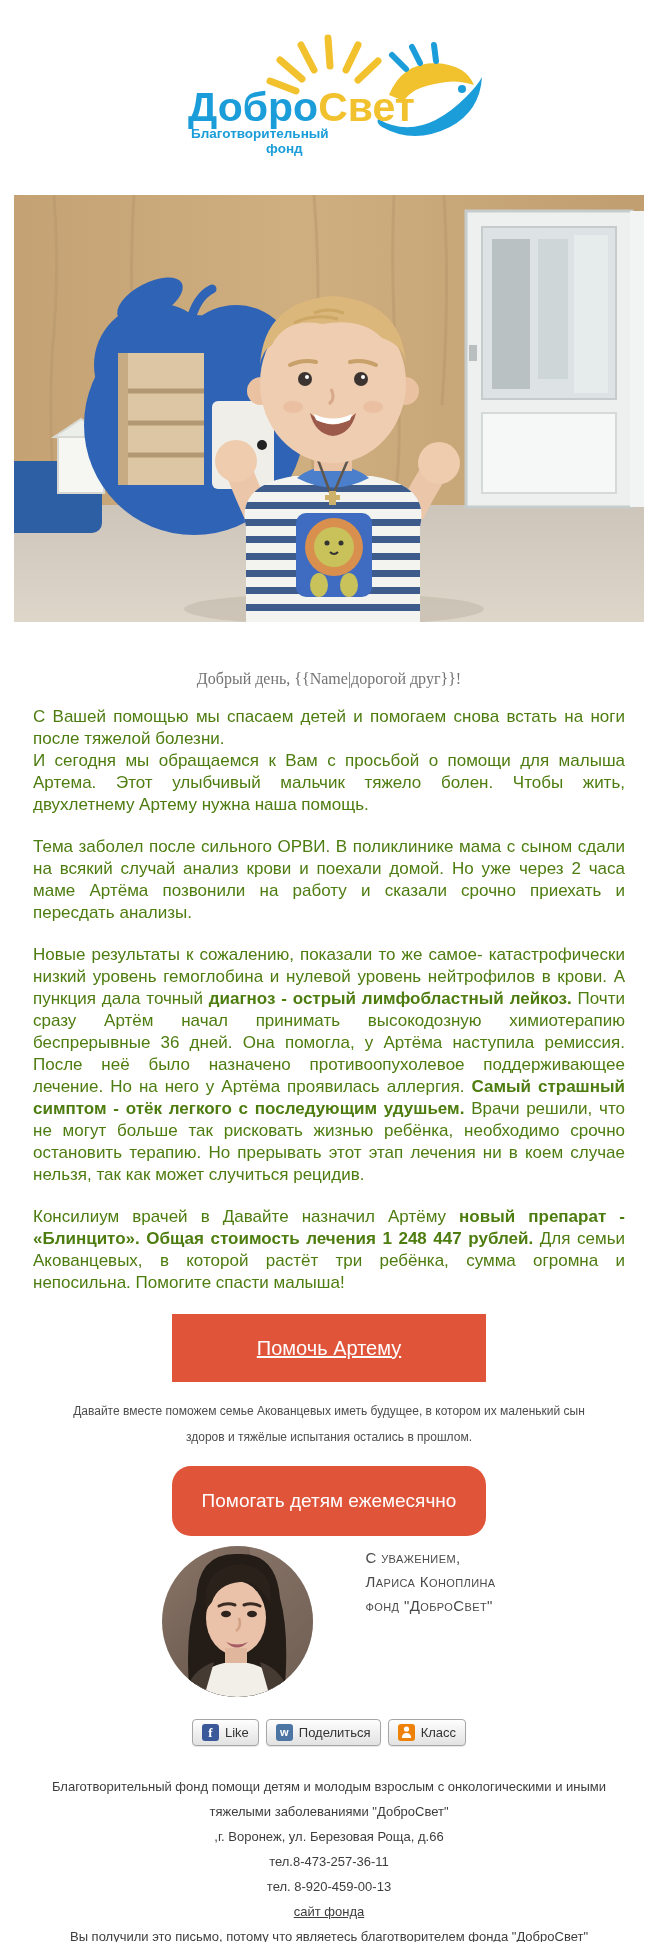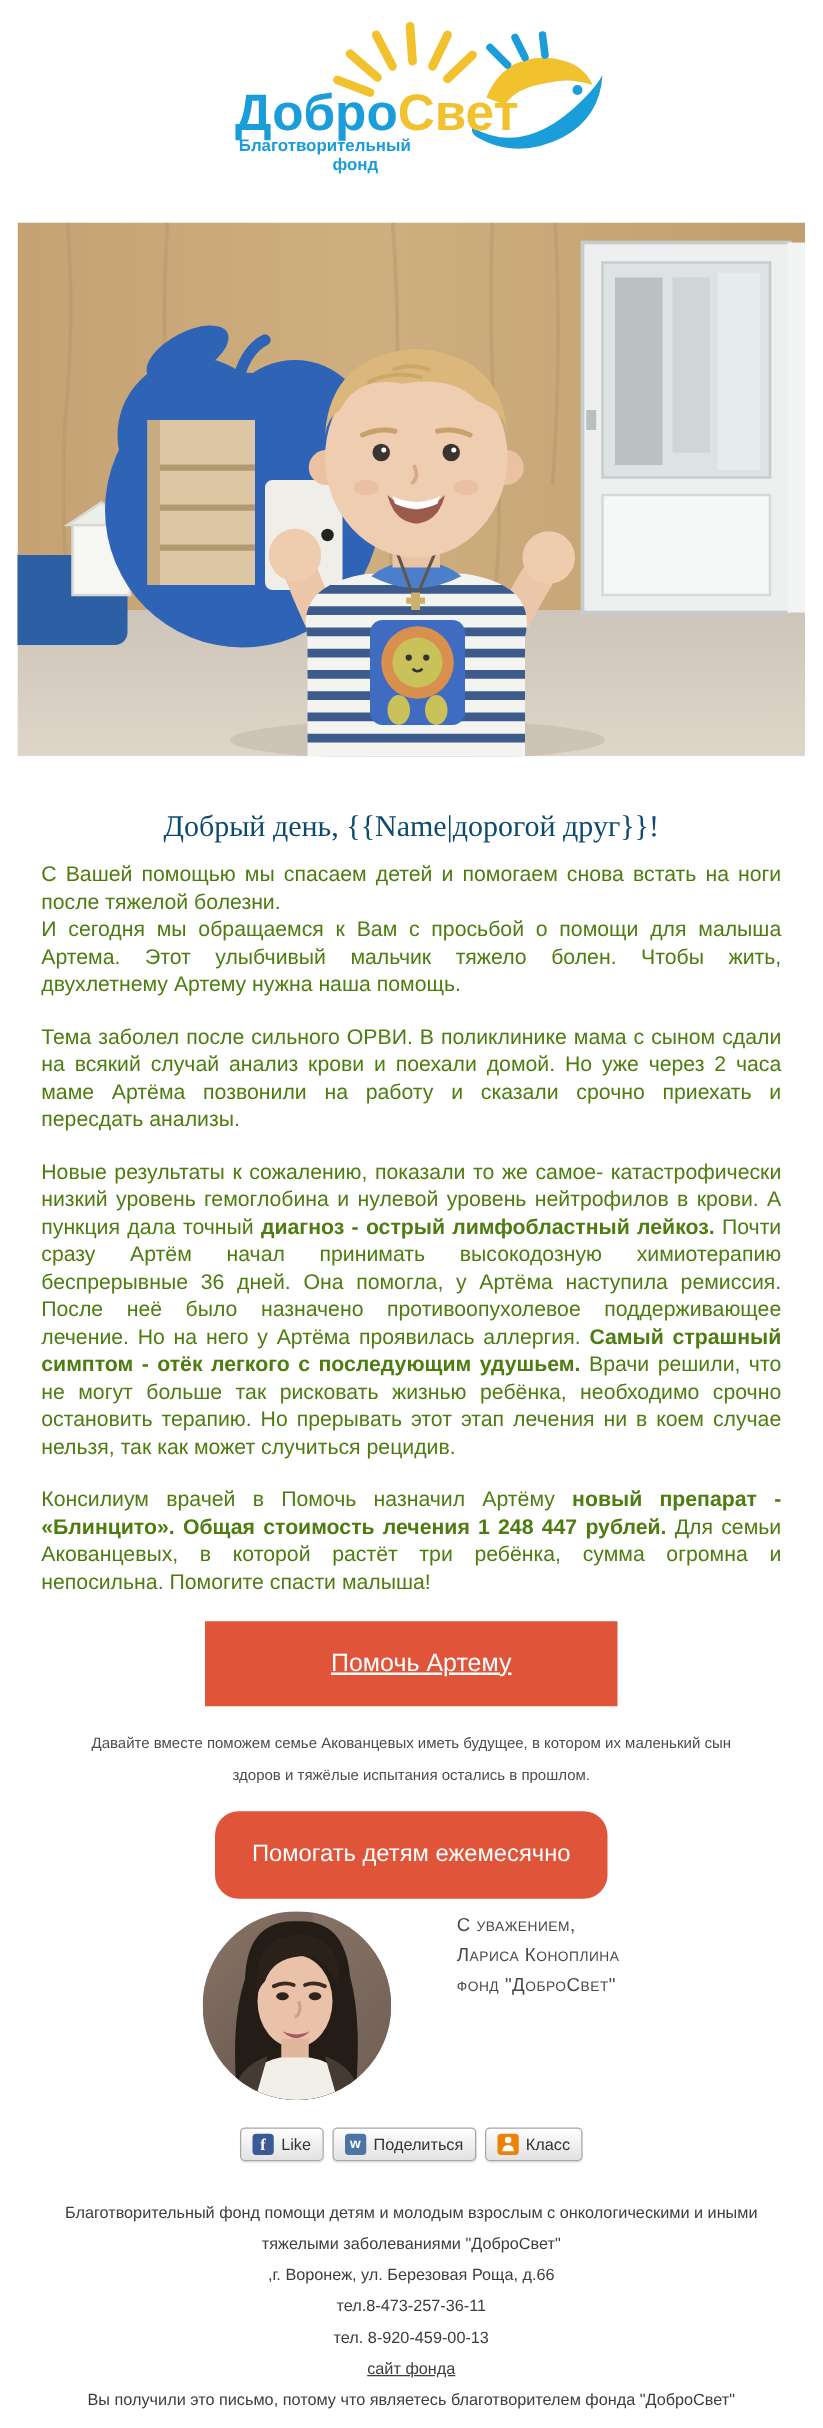--- a/index.html
+++ b/index.html
@@ -1,31 +1,31 @@
 <!DOCTYPE html>
 <html><head>
 <meta charset="utf-8">
 <style>
   html,body{margin:0;padding:0;background:#fff;}
   .page{width:658px;margin:0 auto;background:#fff;font-family:"Liberation Sans",sans-serif;padding-bottom:8px;}
 
-  .logo-section{padding-top:16px;height:122px;text-align:center;}
+  .logo-section{padding-top:33px;height:122px;text-align:center;}
 
   .hero{margin:40px 14px 0;font-size:0;line-height:0;}
 
   .greeting{margin-top:44px;text-align:center;font-family:"Liberation Serif",serif;
-            font-size:24px;line-height:26px;color:#0c4a6e;}
+            font-size:16px;line-height:26px;color:#737373;}
 
   .body-text{margin:14px 33px 0;font-size:17px;line-height:22px;color:#4d7c0f;text-align:justify;}
   .body-text p{margin:0 0 20px;}
   .b{font-weight:bold;}
 
   .cta{display:flex;align-items:center;justify-content:center;width:314px;
        margin-left:auto;margin-right:auto;background:#e0543a;color:#fff;cursor:pointer;}
-  .cta1{height:68px;font-size:20px;text-decoration:underline;margin-top:20px;padding-left:16px;}
+  .cta1{height:68px;font-size:20px;text-decoration:underline;margin-top:20px;}
   .cta2{height:70px;font-size:19px;margin-top:16px;border-radius:19px;}
 
   .closing{margin:16px 65px 0;text-align:center;font-size:12px;line-height:26px;color:#4d4d4d;}
 
   .signature{margin-top:10px;display:flex;justify-content:center;gap:52px;}
   .sig-photo{width:151px;height:151px;border-radius:50%;overflow:hidden;flex:0 0 auto;font-size:0;}
   .sig-text{font-size:15px;line-height:24px;color:#4a4a4a;font-variant:small-caps;letter-spacing:.4px;}
 
   .social{margin-top:22px;display:flex;justify-content:center;gap:7px;}
   .soc-btn{display:inline-flex;align-items:center;gap:6px;height:25px;padding:0 9px;
@@ -198,21 +198,21 @@
       </g>
     </svg>
   </div>
 
   <div class="greeting">Добрый день, {{Name|дорогой друг}}!</div>
 
   <div class="body-text">
     <p><span>С Вашей помощью мы спасаем детей и помогаем снова встать на ноги после тяжелой болезни.</span><br><span>И сегодня мы обращаемся к Вам с просьбой о помощи для малыша Артема. Этот улыбчивый мальчик тяжело болен. Чтобы жить, двухлетнему Артему нужна наша помощь.</span></p>
     <p><span>Тема заболел после сильного ОРВИ. В поликлинике мама с сыном сдали на всякий случай анализ крови и поехали домой. Но уже через 2 часа маме Артёма позвонили на работу и сказали срочно приехать и пересдать анализы.</span></p>
     <p><span>Новые результаты к сожалению, показали то же самое- катастрофически низкий уровень гемоглобина и нулевой уровень нейтрофилов в крови. А пункция дала точный </span><span class="b">диагноз - острый лимфобластный лейкоз.</span><span> Почти сразу Артём начал принимать высокодозную химиотерапию беспрерывные 36 дней. Она помогла, у Артёма наступила ремиссия. После неё было назначено противоопухолевое поддерживающее лечение. Но на него у Артёма проявилась аллергия. </span><span class="b">Самый страшный симптом - отёк легкого с последующим удушьем.</span><span> Врачи решили, что не могут больше так рисковать жизнью ребёнка, необходимо срочно остановить терапию. Но прерывать этот этап лечения ни в коем случае нельзя, так как может случиться рецидив.</span></p>
-    <p><span>Консилиум врачей в Помочь назначил Артёму </span><span class="b">новый препарат - «Блинцито». Общая стоимость лечения 1 248 447 рублей.</span><span> Для семьи Акованцевых, в которой растёт три ребёнка, сумма огромна и непосильна. Помогите спасти малыша!</span></p>
+    <p><span>Консилиум врачей в Давайте назначил Артёму </span><span class="b">новый препарат - «Блинцито». Общая стоимость лечения 1 248 447 рублей.</span><span> Для семьи Акованцевых, в которой растёт три ребёнка, сумма огромна и непосильна. Помогите спасти малыша!</span></p>
   </div>
 
   <div class="cta cta1">Помочь Артему</div>
 
   <div class="closing">Давайте вместе поможем семье Акованцевых иметь будущее, в котором их маленький сын здоров и тяжёлые испытания остались в прошлом.</div>
 
   <div class="cta cta2">Помогать детям ежемесячно</div>
 
   <div class="signature">
     <div class="sig-photo">

